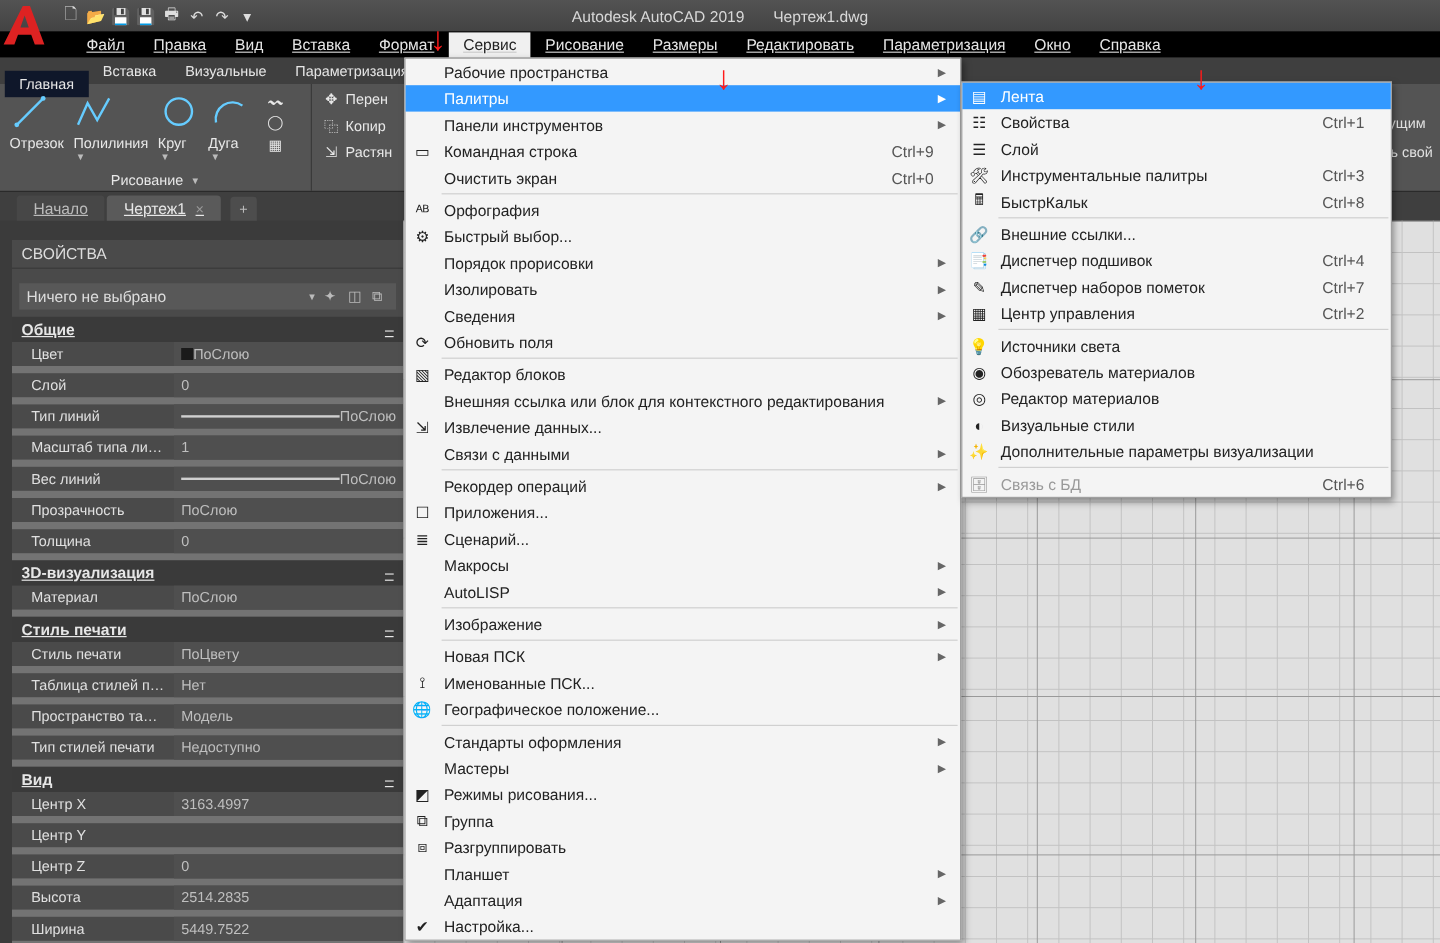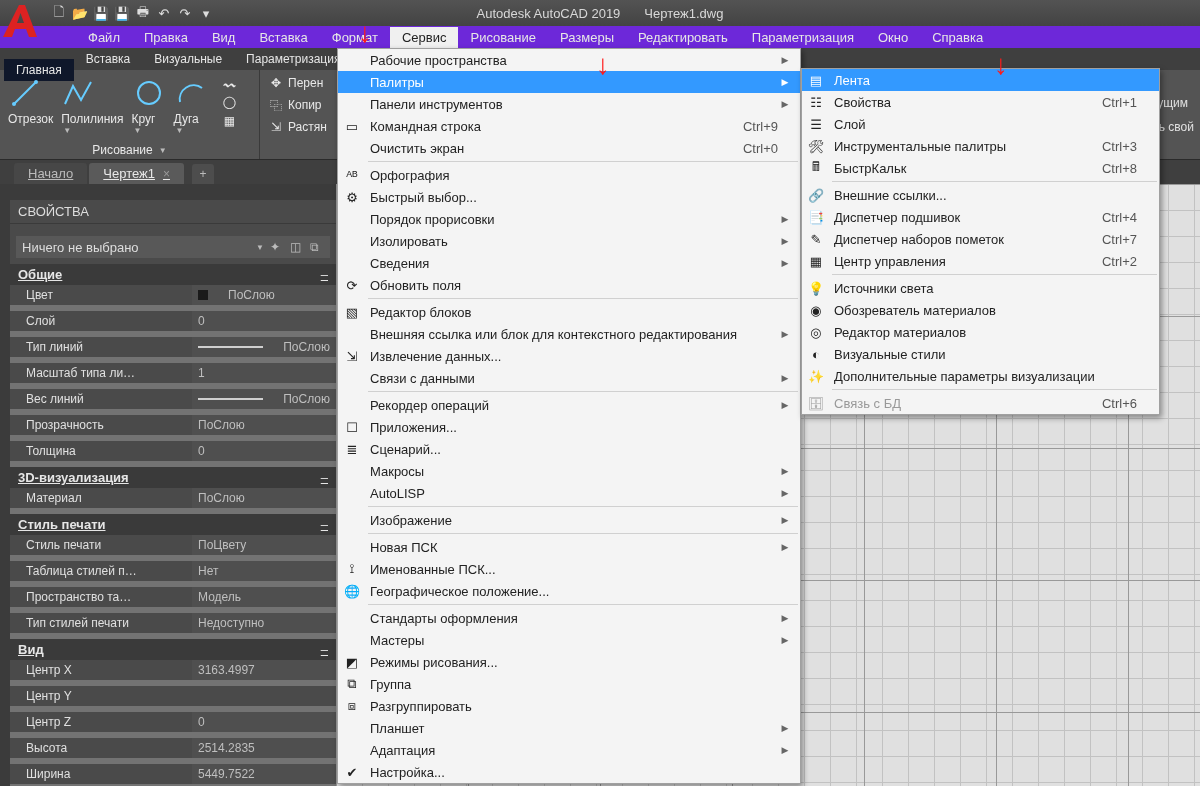--- a/index.html
+++ b/index.html
@@ -7,21 +7,21 @@
 
 
 .titlebar { height: 26px; background: linear-gradient(#535353,#434343); display: flex; align-items: center; position: relative; }
 .logo { width: 46px; height: 46px; position: absolute; left: -3px; top: -1px; z-index: 50; }
 .logo svg { width: 100%; height: 100%; }
 .qat { display: flex; gap: 3px; margin-left: 50px; }
 .qat-item { width: 18px; height: 18px; display: flex; align-items: center; justify-content: center; color: #ddd; font-size: 13px; }
 .title-txt { position: absolute; left: 50%; transform: translateX(-50%); color: #d8d8d8; font-size: 13px; display: flex; gap: 24px; }
 
 
-.menubar { height: 22px; background: #6d28d9; display: flex; align-items: center; padding-left: 76px; }
+.menubar { height: 22px; background: #000000; display: flex; align-items: center; padding-left: 60px; text-decoration: underline; }
 .menubar-item { padding: 3px 12px; color: #e6e6e6; font-size: 13px; cursor: default; }
 .menubar-item.open { background: #f0f0f0; color: #222; }
 
 
 .ribtabs { height: 22px; background: #3f3f3f; display: flex; align-items: center; padding-left: 4px; }
 .ribtab { padding: 4px 12px; color: #e6e6e6; font-size: 12px; }
 .ribtab.active { background: #0f172a; margin-top: 22px; }
 
 
 .ribbon { height: 90px; background: #545454; display: flex; border-bottom: 1px solid #2a2a2a; }
@@ -43,21 +43,21 @@
 
 .leftpanel { position: absolute; left: 10px; top: 200px; width: 326px; background: #4a4a4a; }
 .panel-title { padding: 4px 8px; color: #ddd; font-size: 13px; border-bottom: 1px solid #3a3a3a; }
 .sel-row { display: flex; align-items: center; background: #585858; margin: 12px 6px 6px 6px; height: 22px; padding: 0 6px; color: #ddd; }
 .sel-row input { flex: 1; background: transparent; border: none; color: #ddd; font-size: 13px; outline: none; }
 .sel-icons { display: flex; gap: 6px; margin-left: 6px; }
 .sel-icons span { width: 14px; height: 14px; color: #bbb; }
 .prop-section { background: #3a3a3a; color: #e6e6e6; padding: 3px 8px; font-size: 13px; font-weight: bold; display: flex; justify-content: space-between; align-items: center; text-decoration: underline; }
 .prop-row { display: flex; font-size: 12px; border-bottom: 6px solid #737373; }
 .prop-label { width: 135px; padding: 3px 8px 3px 16px; color: #e0e0e0; white-space: nowrap; overflow: hidden; text-overflow: ellipsis; }
-.prop-value { flex: 1; padding: 3px 6px; color: #bfbfbf; background: #4f4f4f; display: flex; align-items: center; gap: 20px; margin-left: 47px; }
+.prop-value { flex: 1; padding: 3px 6px; color: #bfbfbf; background: #4f4f4f; display: flex; align-items: center; gap: 0; }
 .sw { width: 10px; height: 10px; background: #1a1a1a; display: inline-block; }
 .line-sample { flex: 1; height: 2px; background: #cfcfcf; }
 
 
 .dropdown { position: absolute; background: #f4f4f4; border: 1px solid #a0a0a0; box-shadow: 2px 3px 6px rgba(0,0,0,0.4); color: #222; font-size: 13px; z-index: 100; }
 .dd1 { left: 337px; top: 48px; width: 464px; }
 .dd2 { left: 801px; top: 68px; width: 359px; }
 .dd-item { display: flex; align-items: center; height: 22px; padding: 0 8px 0 0; cursor: default; position: relative; }
 .dd-item.hl { background: #3399ff; color: #fff; }
 .dd-icon { width: 28px; height: 22px; display: flex; align-items: center; justify-content: center; flex-shrink: 0; }

